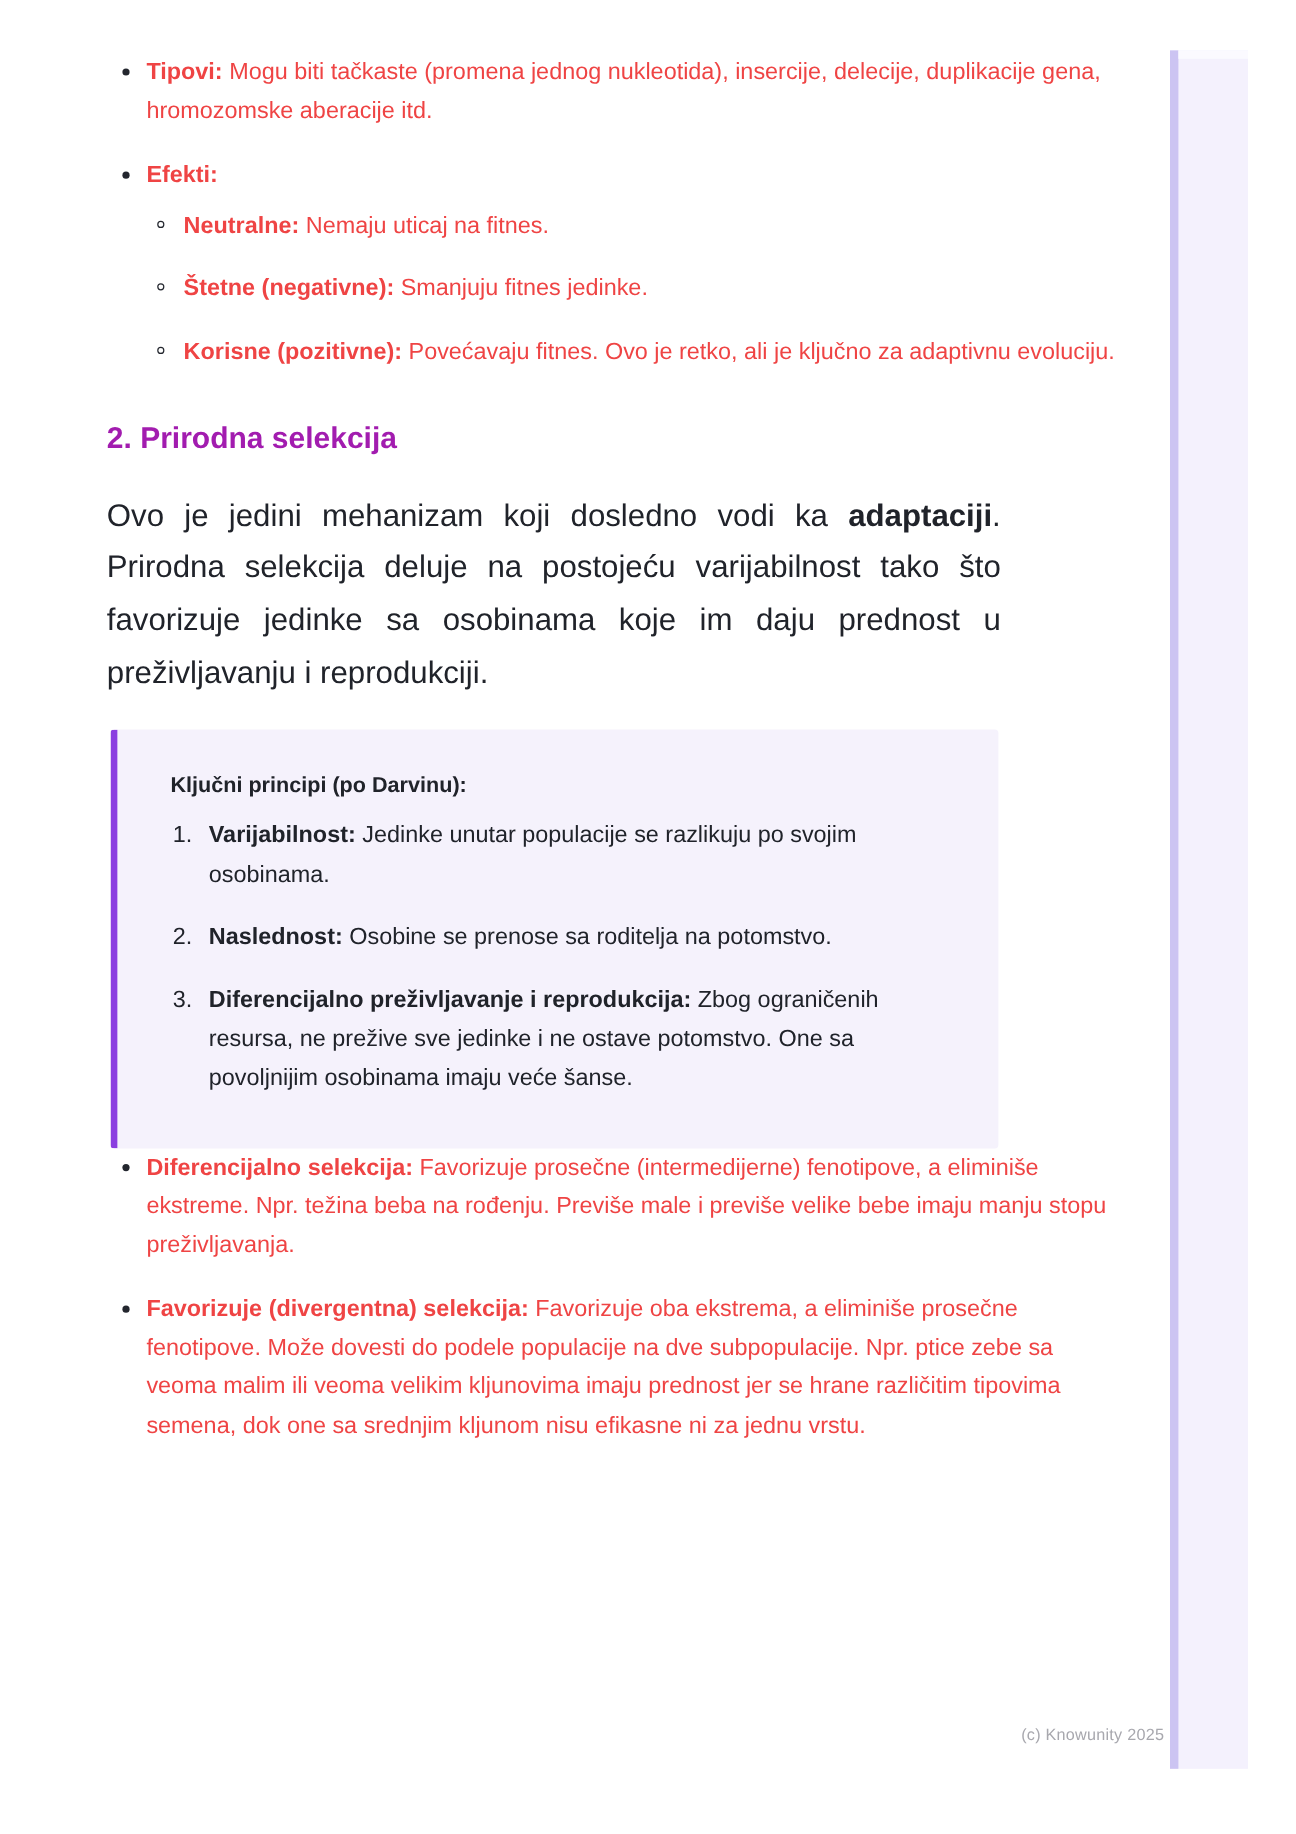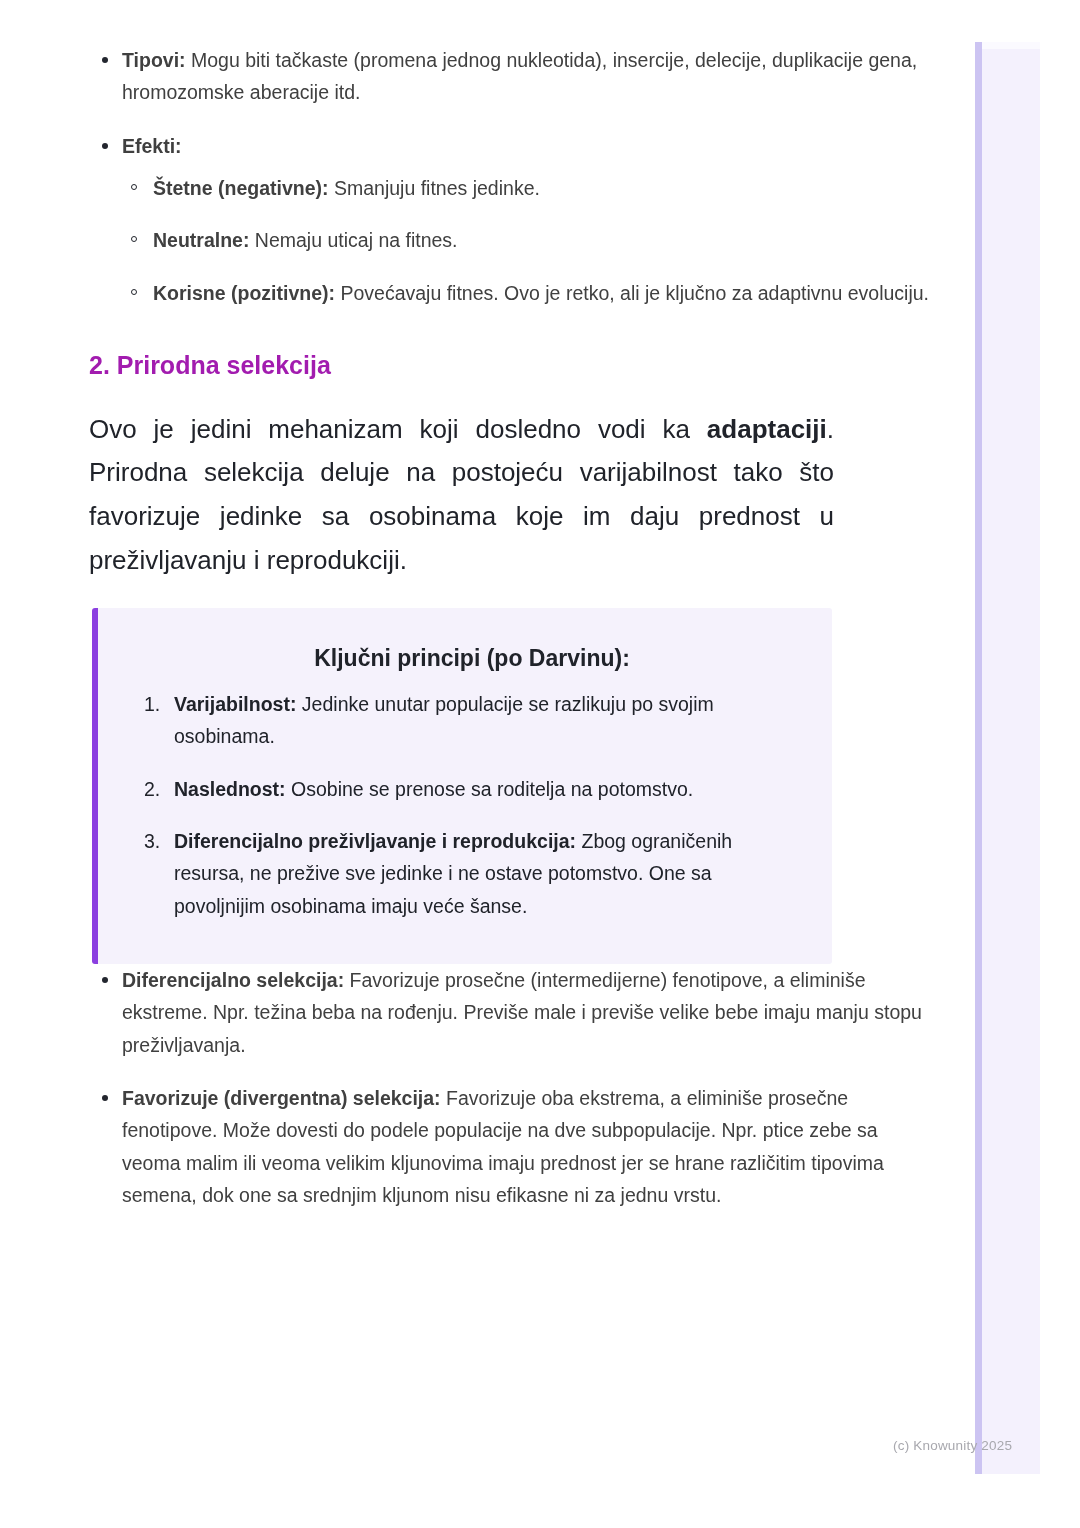--- a/index.html
+++ b/index.html
@@ -48,21 +48,21 @@
     list-style: none;
     margin: 0;
     padding: 0;
   }
   ul.bullets > li {
     position: relative;
     padding-left: 33px;
     margin-bottom: 21px;
     font-size: 19.5px;
     line-height: 1.66;
-    color: #404040;
+    color: #ef4444;
   }
   ul.bullets > li::before {
     content: "";
     position: absolute;
     left: 13px;
     top: 13px;
     width: 6px;
     height: 6px;
     border-radius: 50%;
     background: #23262e;
@@ -117,25 +117,24 @@
   #callout {
     margin: 26px 0 0 3px;
     width: 740px;
     background: #f5f2fc;
     border-left: 6px solid #8b3fe0;
     border-radius: 3px;
     box-sizing: border-box;
     padding: 33px 30px 42px 44px;
   }
   #callout .callout-title {
-    font-size: 23px;
+    font-size: 18px;
     font-weight: 700;
     margin: 0 0 12px 0;
     line-height: 1.5;
-    text-align: center;
   }
   ol.numbered {
     list-style: none;
     margin: 0;
     padding: 0;
     counter-reset: item;
   }
   ol.numbered > li {
     position: relative;
     padding-left: 32px;
@@ -156,21 +155,21 @@
   p.sub-heading {
     font-size: 19.5px;
     font-weight: 700;
     margin: 45px 0 26px 0;
     line-height: 1.5;
   }
 
   #watermark {
     position: absolute;
     top: 1438px;
-    left: 893px;
+    left: 851px;
     font-size: 13.5px;
     color: #a8a8ae;
     letter-spacing: .2px;
     white-space: nowrap;
     z-index: 3;
   }
 </style>
 </head>
 <body>
 
@@ -183,24 +182,24 @@
   <ul class="bullets">
 
     <li>
       <b>Tipovi:</b><span> Mogu biti tačkaste (promena jednog nukleotida), insercije, delecije, duplikacije gena, hromozomske aberacije itd.</span>
     </li>
 
     <li class="no-gap">
       <b>Efekti:</b>
       <ul class="sub">
         <li>
-          <b>Štetne (negativne):</b><span> Smanjuju fitnes jedinke.</span>
+          <b>Neutralne:</b><span> Nemaju uticaj na fitnes.</span>
         </li>
         <li>
-          <b>Neutralne:</b><span> Nemaju uticaj na fitnes.</span>
+          <b>Štetne (negativne):</b><span> Smanjuju fitnes jedinke.</span>
         </li>
         <li>
           <b>Korisne (pozitivne):</b><span> Povećavaju fitnes. Ovo je retko, ali je ključno za adaptivnu evoluciju.</span>
         </li>
       </ul>
     </li>
 
 
   </ul>
 

